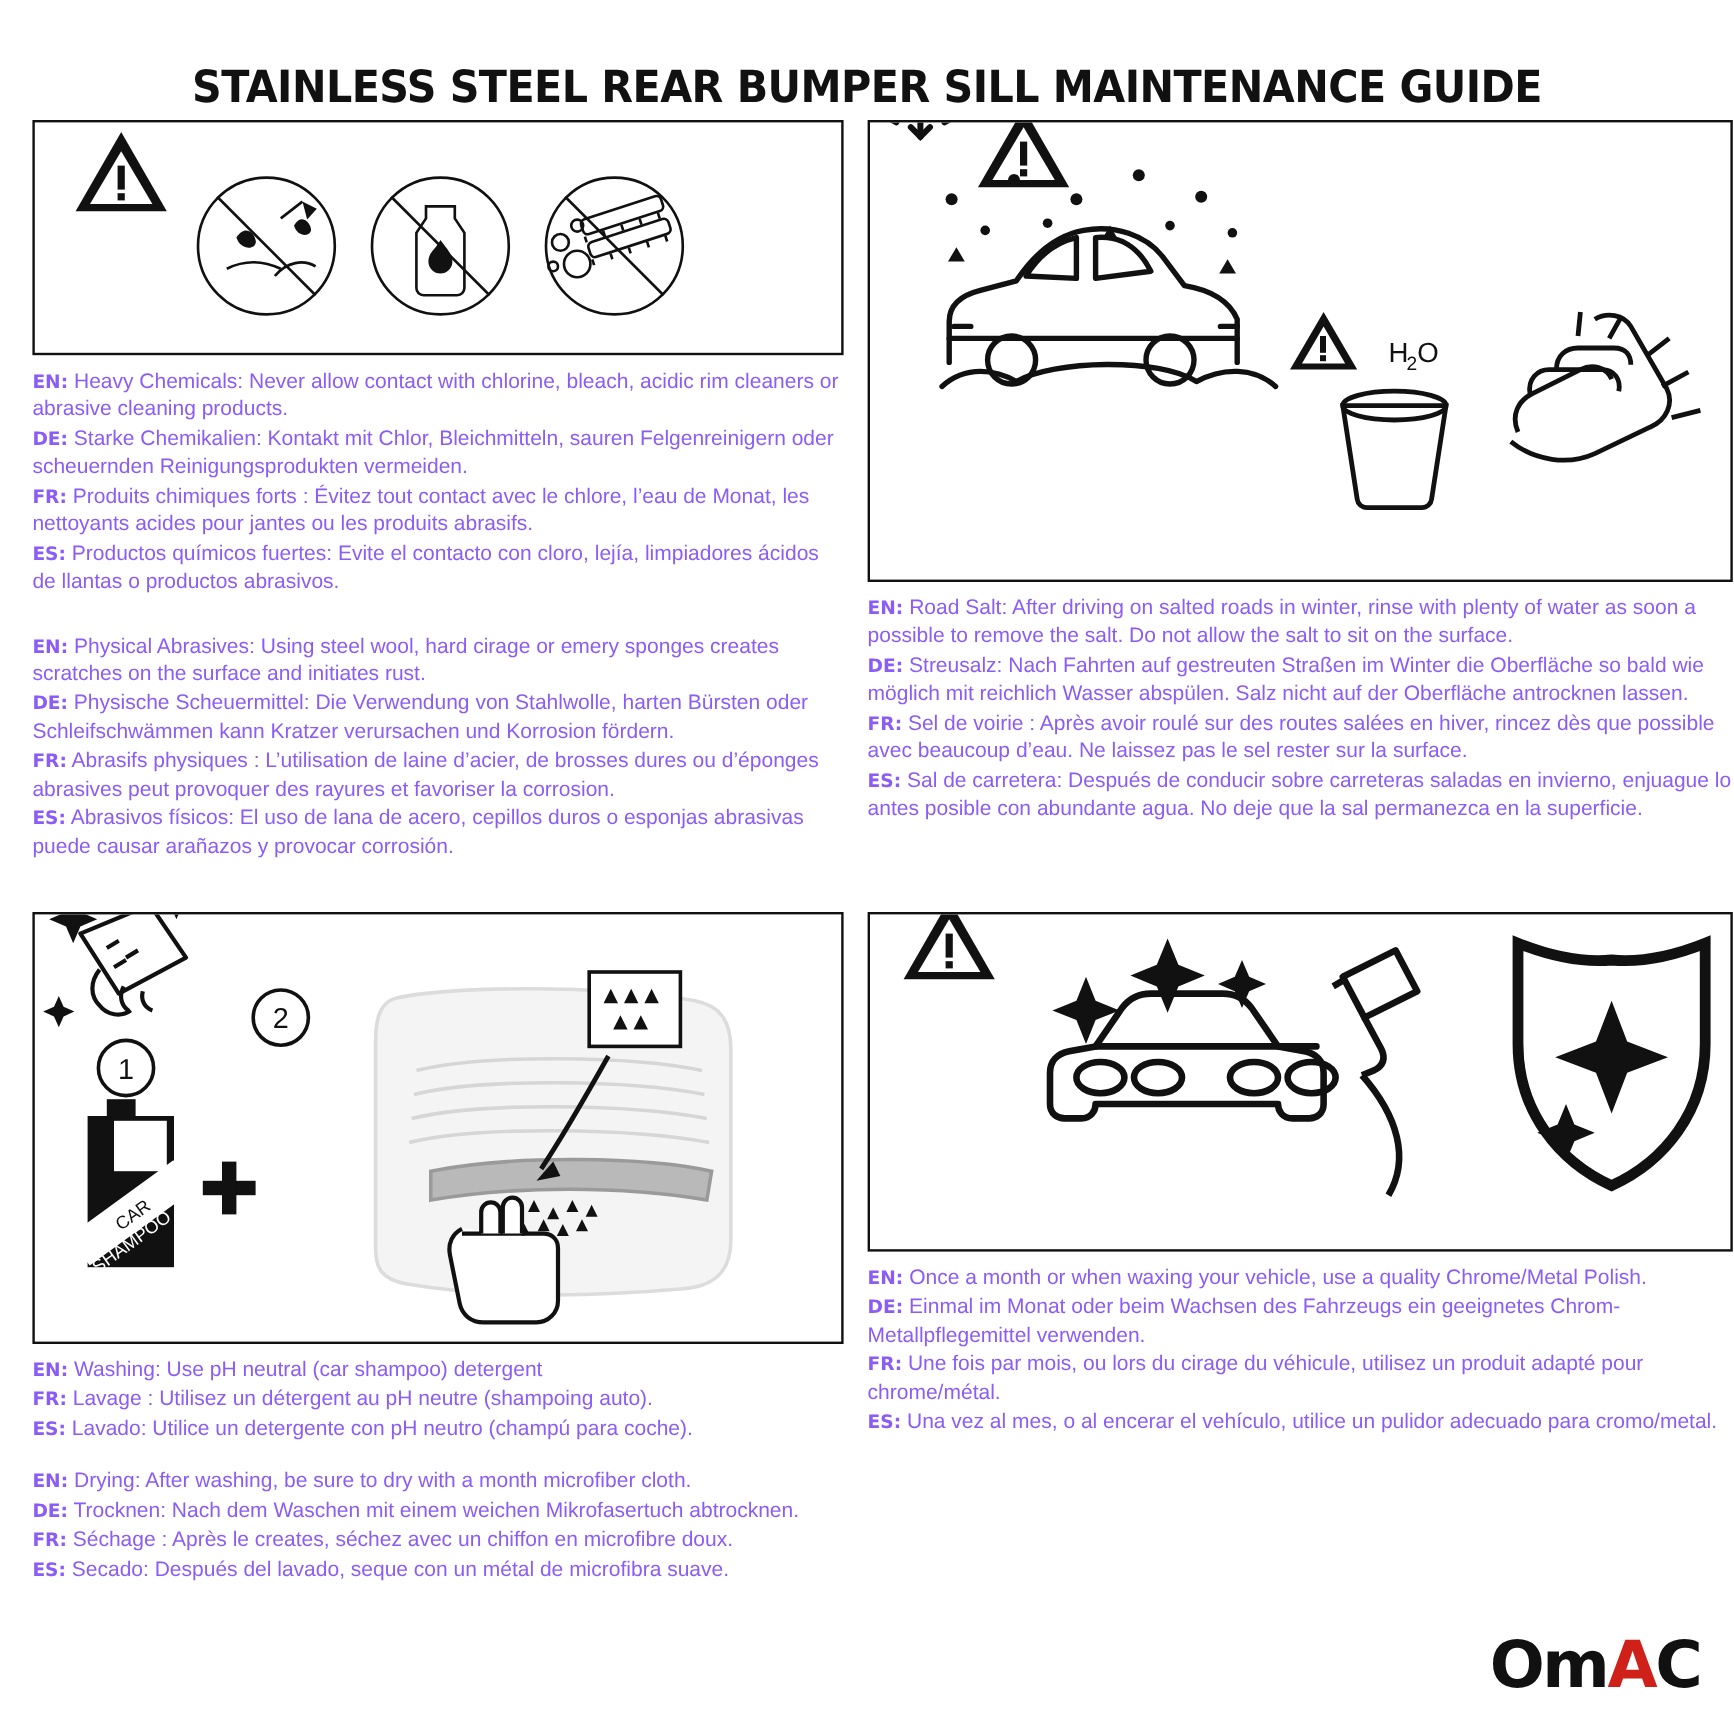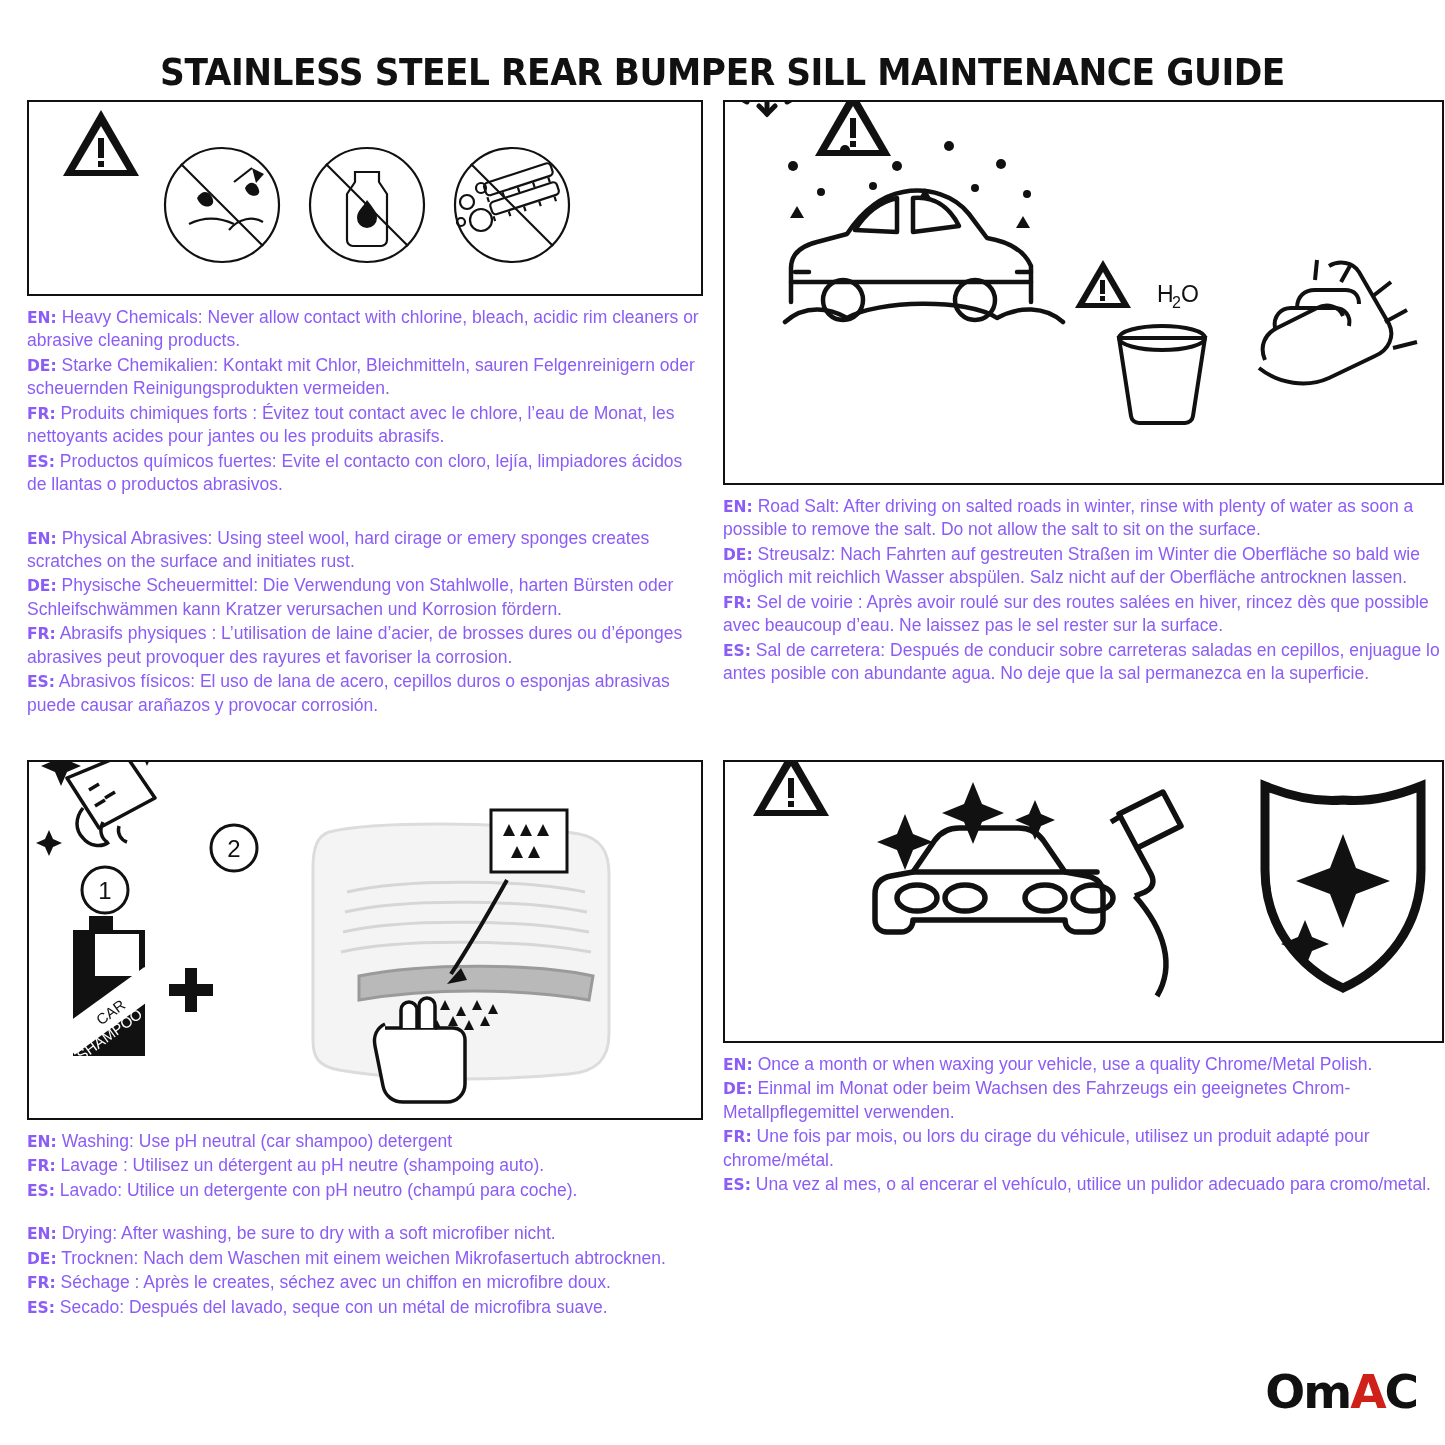--- a/index.html
+++ b/index.html
@@ -69,21 +69,21 @@
   svg { display: block; }
 
   .logo {
     position: absolute;
     right: 28px;
     bottom: 26px;
     display: flex;
     align-items: center;
     font-family: "DejaVu Sans", sans-serif;
     font-weight: bold;
-    font-size: 47px;
+    font-size: 54px;
     letter-spacing: -2px;
     margin-top: 40px;
   }
   .logo .om { color: #111; }
   .logo .a { color: #d0201a; }
   .logo .c { color: #111; }
 </style>
 </head>
 <body>
 
@@ -230,21 +230,21 @@
             <path d="M128 22 l18 -14 M140 48 l22 -12 M148 74 l24 -6"></path>
             <path d="M96 8 l10 -18 M70 6 l2 -20"></path>
           </g>
         </svg>
       </div>
 
       <div class="txt block">
         <p><span class="lang">EN:</span> <span>Road Salt: After driving on salted roads in winter, rinse with plenty of water as soon a possible to remove the salt. Do not allow the salt to sit on the surface.</span></p>
         <p><span class="lang">DE:</span> <span>Streusalz: Nach Fahrten auf gestreuten Straßen im Winter die Oberfläche so bald wie möglich mit reichlich Wasser abspülen. Salz nicht auf der Oberfläche antrocknen lassen.</span></p>
         <p><span class="lang">FR:</span> <span>Sel de voirie : Après avoir roulé sur des routes salées en hiver, rincez dès que possible avec beaucoup d’eau. Ne laissez pas le sel rester sur la surface.</span></p>
-        <p><span class="lang">ES:</span> <span>Sal de carretera: Después de conducir sobre carreteras saladas en cepillos, enjuague lo antes posible con abundante agua. No deje que la sal permanezca en la superficie.</span></p>
+        <p><span class="lang">ES:</span> <span>Sal de carretera: Después de conducir sobre carreteras saladas en invierno, enjuague lo antes posible con abundante agua. No deje que la sal permanezca en la superficie.</span></p>
       </div>
 
     </div>
   </div>
 
   <div class="grid" style="margin-top:42px;">
 
     <div class="col col-left">
       <div class="imgbox" style="height:360px;">
         <svg width="672" height="356" viewBox="0 0 672 356">
@@ -333,21 +333,21 @@
         </svg>
       </div>
 
       <div class="txt block">
         <p><span class="lang">EN:</span> <span>Washing: Use pH neutral (car shampoo) detergent</span></p>
         <p><span class="lang">FR:</span> <span>Lavage : Utilisez un détergent au pH neutre (shampoing auto).</span></p>
         <p><span class="lang">ES:</span> <span>Lavado: Utilice un detergente con pH neutro (champú para coche).</span></p>
       </div>
 
       <div class="txt" style="margin-top:20px;">
-        <p><span class="lang">EN:</span> <span>Drying: After washing, be sure to dry with a soft microfiber nicht.</span></p>
+        <p><span class="lang">EN:</span> <span>Drying: After washing, be sure to dry with a month microfiber cloth.</span></p>
         <p><span class="lang">DE:</span> <span>Trocknen: Nach dem Waschen mit einem weichen Mikrofasertuch abtrocknen.</span></p>
         <p><span class="lang">FR:</span> <span>Séchage : Après le creates, séchez avec un chiffon en microfibre doux.</span></p>
         <p><span class="lang">ES:</span> <span>Secado: Después del lavado, seque con un métal de microfibra suave.</span></p>
       </div>
     </div>
 
     <div class="col col-right">
       <div class="imgbox" style="height:283px;">
         <svg width="717" height="279" viewBox="0 0 717 279">
 

